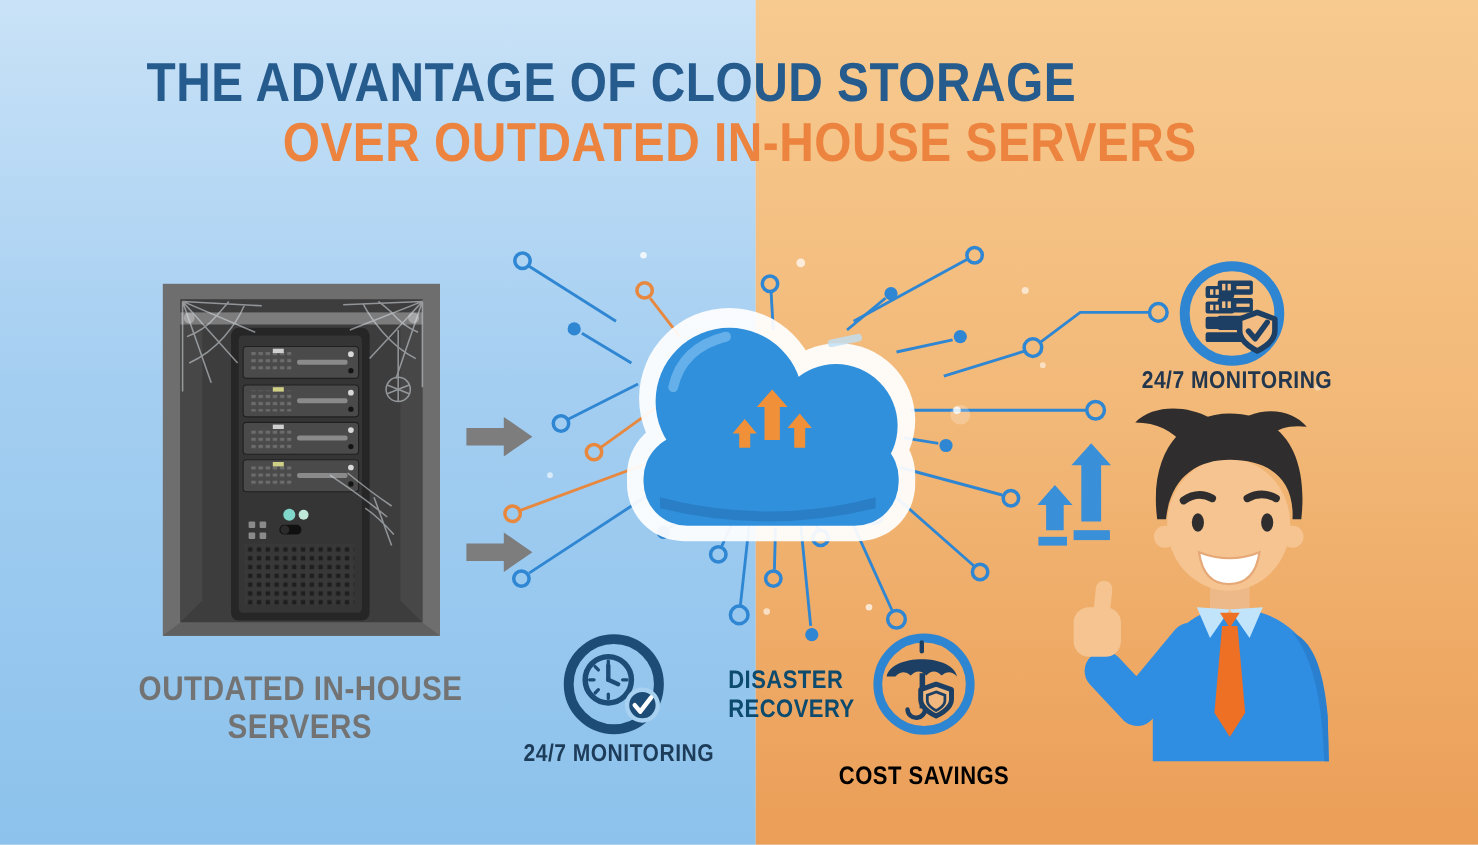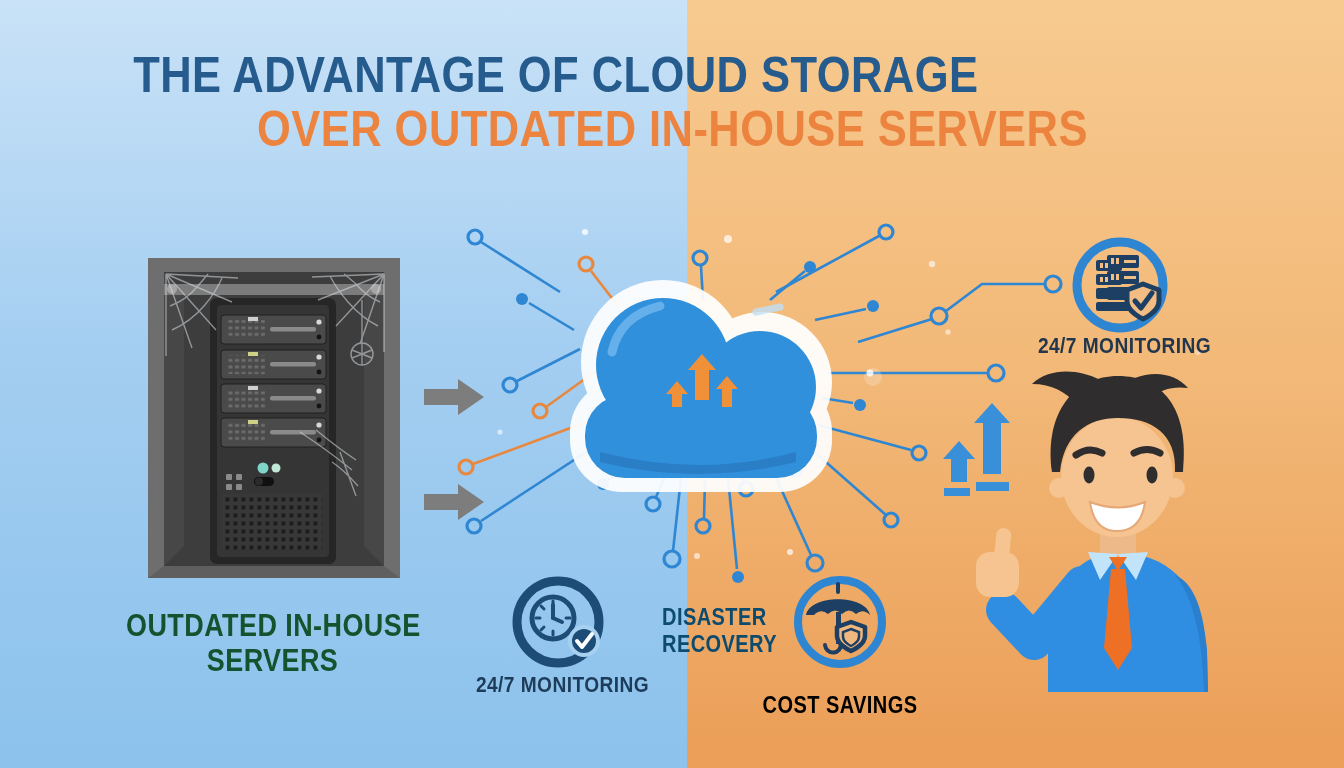--- a/index.html
+++ b/index.html
@@ -8,21 +8,21 @@
   .bg{position:absolute;top:0;height:768px;}
   .bg-left{left:0;width:687px;background:linear-gradient(180deg,#c9e2f7 0%,#a4cef1 45%,#8cc2ec 100%);}
   .bg-right{left:687px;width:657px;background:linear-gradient(180deg,#f7ca90 0%,#f2b877 50%,#eb9e57 100%);}
   svg.art{position:absolute;left:0;top:0;width:1344px;height:768px;}
   .txt{position:absolute;text-align:center;font-weight:700;white-space:nowrap;}
   .cond{display:inline-block;transform:scaleX(.87);transform-origin:50% 50%;letter-spacing:.5px;}
   .cond-l{display:inline-block;transform:scaleX(.87);transform-origin:0 50%;letter-spacing:.5px;}
   .title1{left:0;width:1112px;top:46px;font-size:50px;color:#265b8e;}
   .title2{left:0;width:1344px;top:100px;font-size:50px;color:#ec8440;}
   .cloud-heading{left:453px;width:500px;top:190px;font-size:37px;color:#21344b;}
-  .server-label{left:73px;width:400px;top:608px;font-size:31px;color:#14532d;line-height:1.13;}
+  .server-label{left:73px;width:400px;top:608px;font-size:31px;color:#737373;line-height:1.13;}
   .monitor-top-label{left:1015px;width:220px;top:333px;font-size:22px;color:#22364e;}
   .monitor-bottom-label{left:450px;width:225px;top:672px;font-size:22px;color:#1d3c59;}
   .disaster-label{left:662px;width:200px;top:604px;font-size:23px;color:#0c4a6e;text-align:left;line-height:1.18;}
   .cost-label{left:738px;width:205px;top:692px;font-size:23px;color:#000000;}
 </style>
 </head>
 <body>
 
 <div class="canvas">
 

